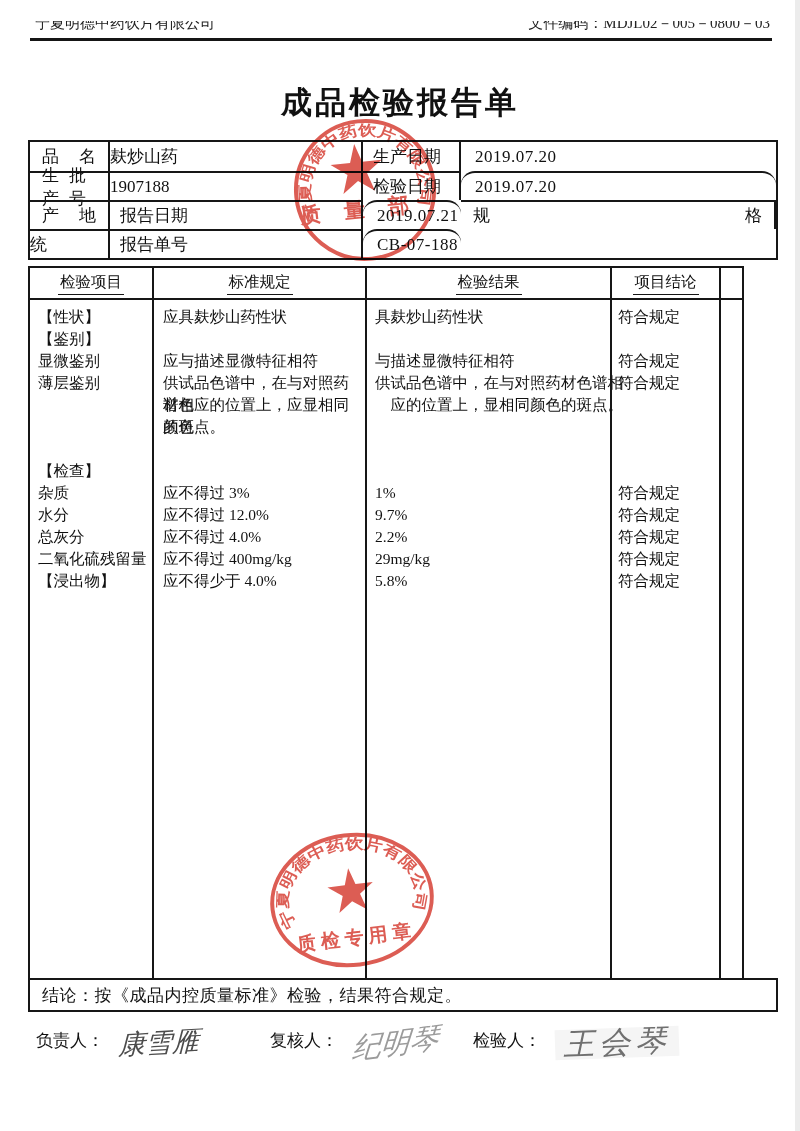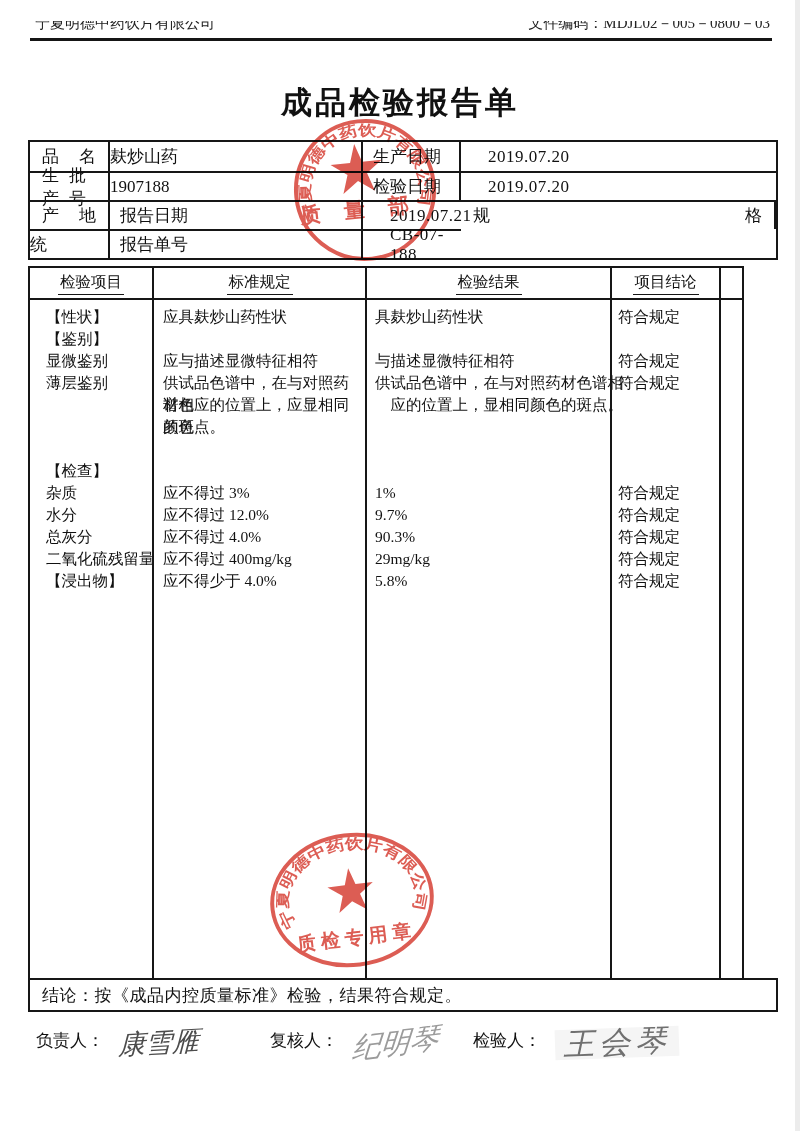--- a/index.html
+++ b/index.html
@@ -20,36 +20,36 @@
   .info-table{position:absolute;top:140px;left:28px;width:750px;box-sizing:border-box;
               border:2px solid #161616;display:grid;
               grid-template-columns:80px 253px 98px auto;grid-auto-rows:29px;
               font-size:17px;}
   .info-table > div{display:flex;align-items:center;box-sizing:border-box;border-top:2px solid #161616;}
   .info-table > div.r0{border-top:none;}
   .info-cell-l1{padding:0 12px;border-right:2px solid #161616;}
   .info-cell-l1 .sp{width:100%;display:flex;justify-content:space-between;}
   .info-cell-v1{border-right:2px solid #161616;}
   .info-cell-l2{padding-left:10px;border-right:2px solid #161616;}
-  .info-cell-v2{padding-left:27px;letter-spacing:0.5px;}
+  .info-cell-v2{padding-left:14px;letter-spacing:0.5px;border-radius:14px;}
 
   
   .main-table{position:absolute;top:266px;left:28px;width:716px;box-sizing:border-box;
               border:2px solid #161616;font-size:15.5px;}
   .mt-head{display:grid;grid-template-columns:122px 213px 245px 109px auto;height:30px;}
   .mt-head > div{display:flex;align-items:center;justify-content:center;box-sizing:border-box;
                  border-left:2px solid #161616;}
   .mt-head > div:first-child{border-left:none;}
   .mt-head span{border-bottom:1.5px solid #161616;padding:0 2px 1px 2px;}
   .mt-body{display:grid;grid-template-columns:122px 213px 245px 109px auto;height:678px;
            border-top:2px solid #161616;}
   .mt-body > div{box-sizing:border-box;border-left:2px solid #161616;padding-top:6px;}
   .mt-body > div:first-child{border-left:none;}
   .tline{height:22px;line-height:22px;white-space:nowrap;overflow:visible;}
-  .col-item .tline{padding-left:16px;}
+  .col-item .tline{padding-left:8px;}
   .col-standard{padding-left:9px;padding-right:6px;}
   .col-standard .tline{white-space:normal;height:22px;}
   .col-result{padding-left:8px;}
   .col-conclusion .tline{padding-left:6px;}
 
   
   .conclusion-box{position:absolute;top:978px;left:28px;width:750px;height:34px;box-sizing:border-box;
                   border:2px solid #161616;display:flex;align-items:center;padding-left:12px;
                   font-size:17px;letter-spacing:0.5px;}
 
@@ -179,21 +179,21 @@
           <div class="tline">具麸炒山药性状</div>
           <div class="tline"></div>
           <div class="tline">与描述显微特征相符</div>
           <div class="tline">供试品色谱中，在与对照药材色谱相</div>
           <div class="tline">　应的位置上，显相同颜色的斑点。</div>
           <div class="tline"></div>
           <div class="tline"></div>
           <div class="tline"></div>
           <div class="tline">1%</div>
           <div class="tline">9.7%</div>
-          <div class="tline">90.3%</div>
+          <div class="tline">2.2%</div>
           <div class="tline">29mg/kg</div>
           <div class="tline">5.8%</div>
         </div>
       <div class="col-conclusion">
           <div class="tline">符合规定</div>
           <div class="tline"></div>
           <div class="tline">符合规定</div>
           <div class="tline">符合规定</div>
           <div class="tline"></div>
           <div class="tline"></div>

